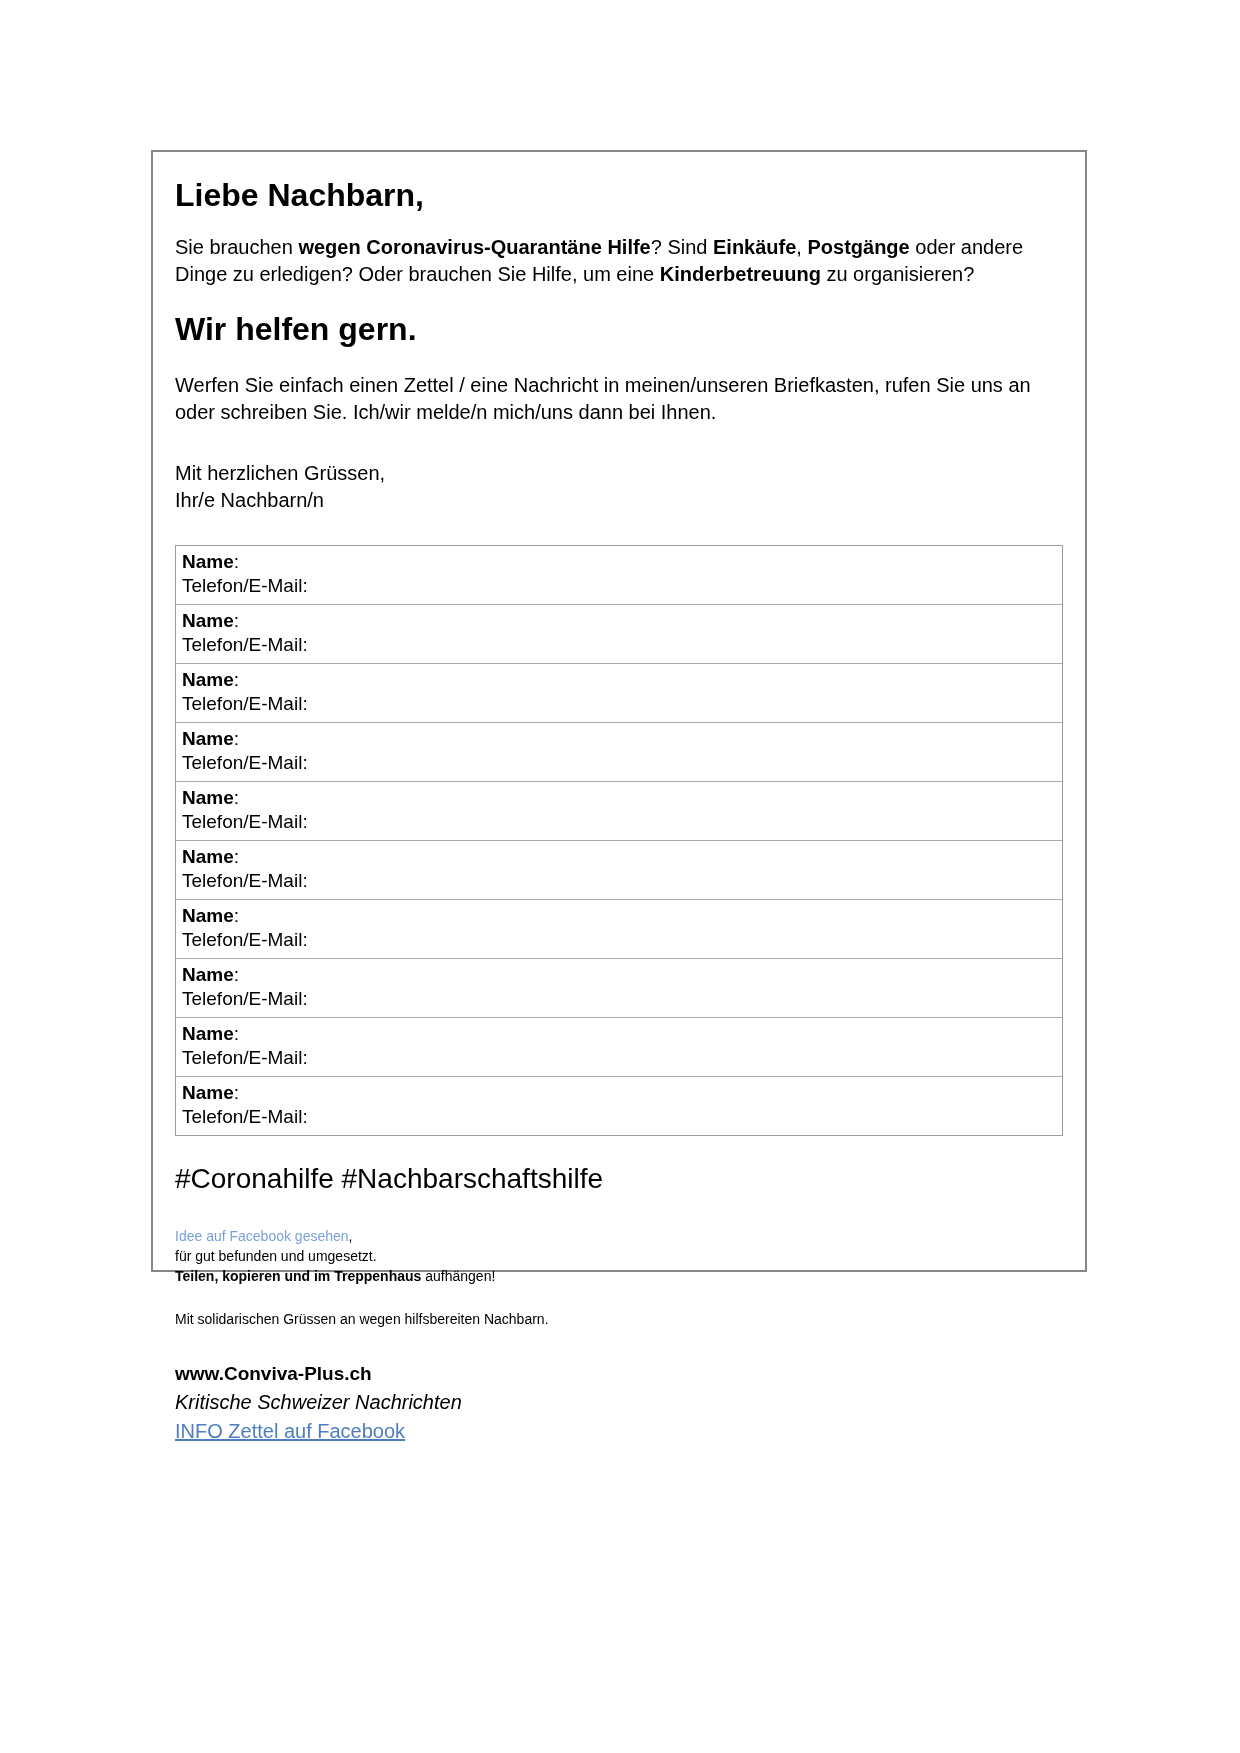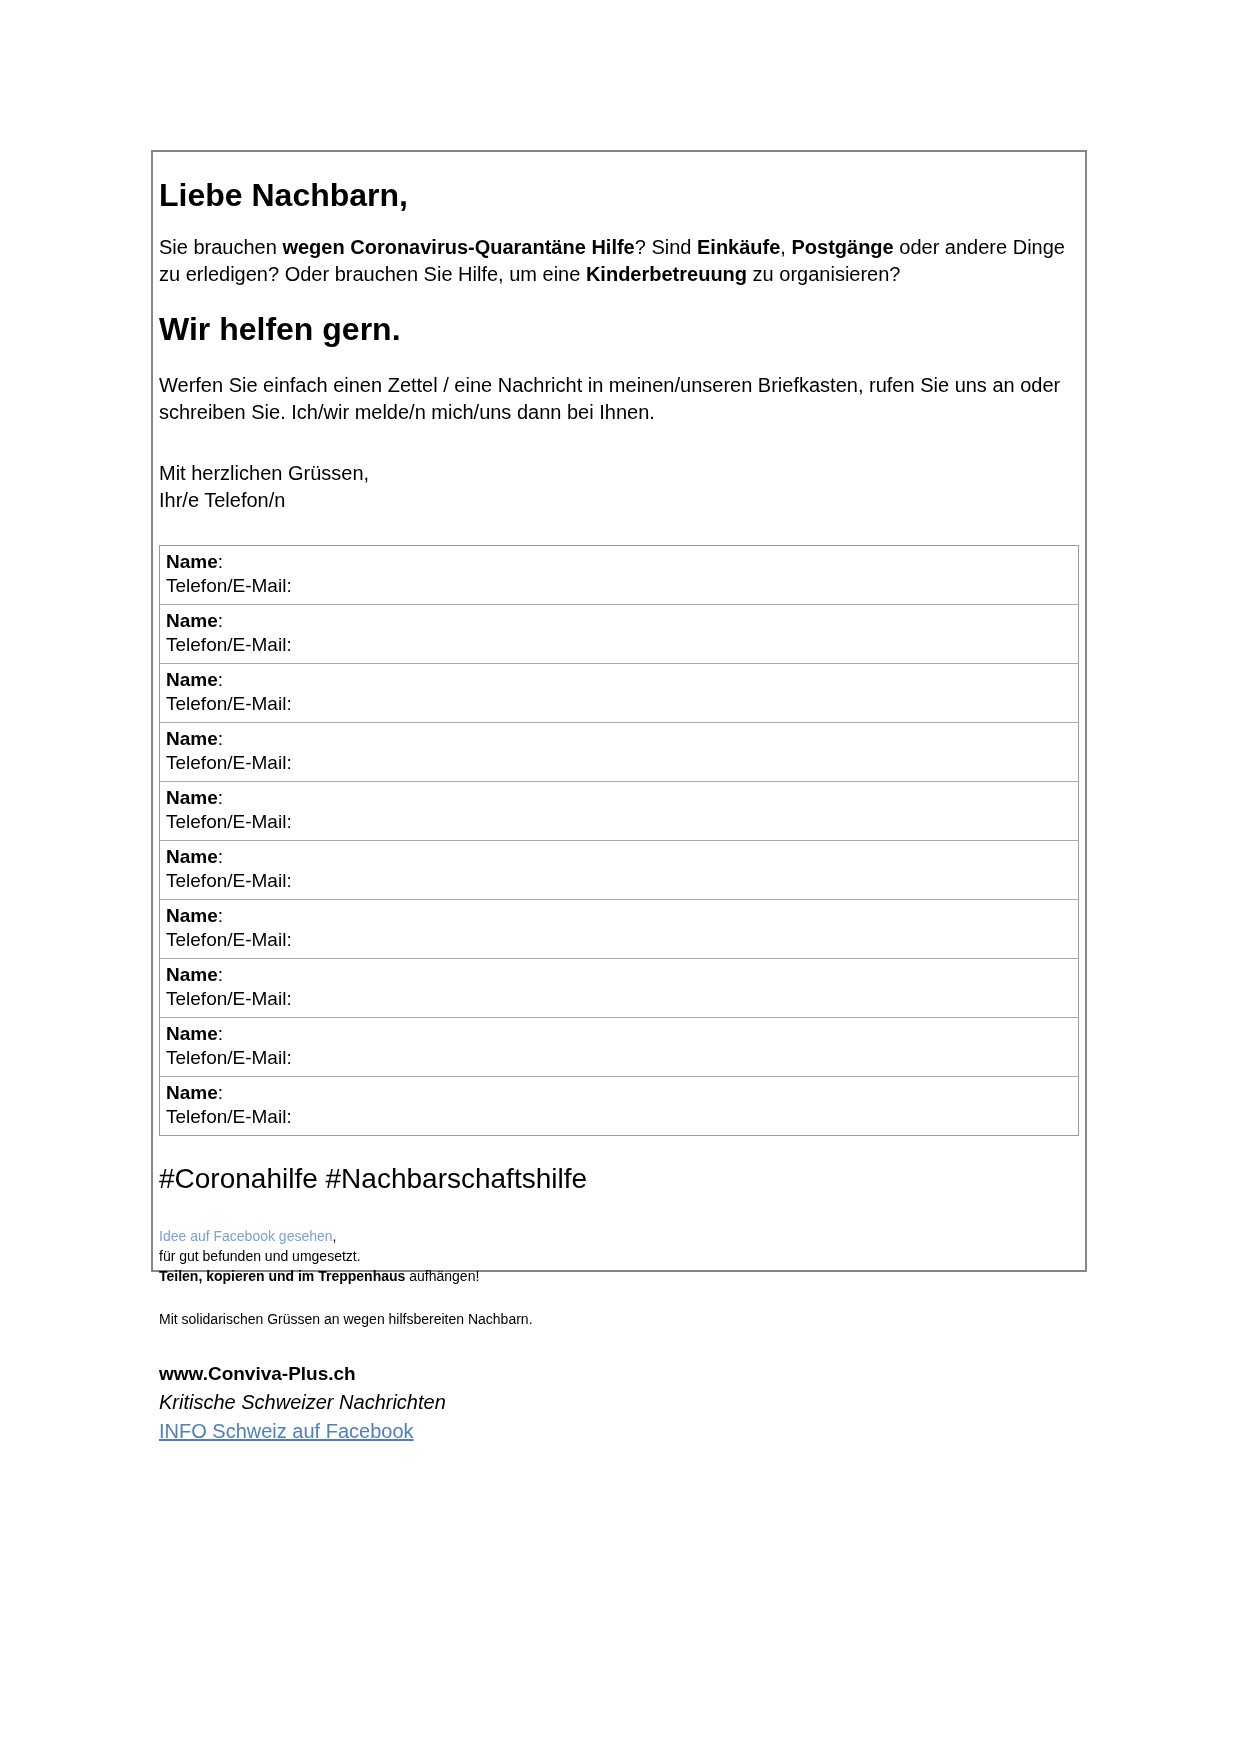--- a/index.html
+++ b/index.html
@@ -20,21 +20,21 @@
   }
   .page-box {
     position: absolute;
     left: 151px;
     top: 150px;
     width: 936px;
     height: 1122px;
     box-sizing: border-box;
     border: 2px solid var(--page-border, #868686);
     background: #ffffff;
-    padding: 0 6px;
+    padding: 0 22px;
   }
   h1.doc-h1 {
     font-size: 32px;
     line-height: 38px;
     font-weight: bold;
     margin: 24px 0 0 0;
   }
   h1.doc-h1.second { margin-top: 22px; }
   p.body-para {
     font-size: 20px;
@@ -100,21 +100,21 @@
   <div class="page-box">
 
     <h1 class="doc-h1">Liebe Nachbarn,</h1>
 
     <p class="body-para"><span>Sie brauchen </span><span class="b">wegen Coronavirus-Quarantäne Hilfe</span><span>? Sind </span><span class="b">Einkäufe</span><span>, </span><span class="b">Postgänge</span><span> oder andere Dinge zu erledigen? Oder brauchen Sie Hilfe, um eine </span><span class="b">Kinderbetreuung</span><span> zu organisieren?</span></p>
 
     <h1 class="doc-h1 second">Wir helfen gern.</h1>
 
     <p class="body-para second">Werfen Sie einfach einen Zettel / eine Nachricht in meinen/unseren Briefkasten, rufen Sie uns an oder schreiben Sie. Ich/wir melde/n mich/uns dann bei Ihnen.</p>
 
-    <p class="closing"><span>Mit herzlichen Grüssen,</span><br><span>Ihr/e Telefon/n</span></p>
+    <p class="closing"><span>Mit herzlichen Grüssen,</span><br><span>Ihr/e Nachbarn/n</span></p>
 
     <div class="ctable">
 
         <div class="trow">
           <div><span class="b">Name</span><span>:</span></div>
           <div>Telefon/E-Mail:</div>
         </div>
 
         <div class="trow">
           <div><span class="b">Name</span><span>:</span></div>
@@ -164,17 +164,17 @@
 
     <h2 class="hashtags">#Coronahilfe #Nachbarschaftshilfe</h2>
 
     <p class="small-block"><a class="link-small">Idee auf Facebook gesehen</a><span>,</span><br><span>für gut befunden und umgesetzt.</span><br><span class="b">Teilen, kopieren und im Treppenhaus</span><span> aufhängen!</span></p>
 
     <p class="small-solidarity">Mit solidarischen Grüssen an wegen hilfsbereiten Nachbarn.</p>
 
     <div class="site-block">
       <div class="site-url">www.Conviva-Plus.ch</div>
       <div class="site-tagline">Kritische Schweizer Nachrichten</div>
-      <div><a class="link-large">INFO Schweiz auf Facebook</a></div>
+      <div><a class="link-large">INFO Zettel auf Facebook</a></div>
     </div>
 
   </div>
 </div>
 
 </body></html>

